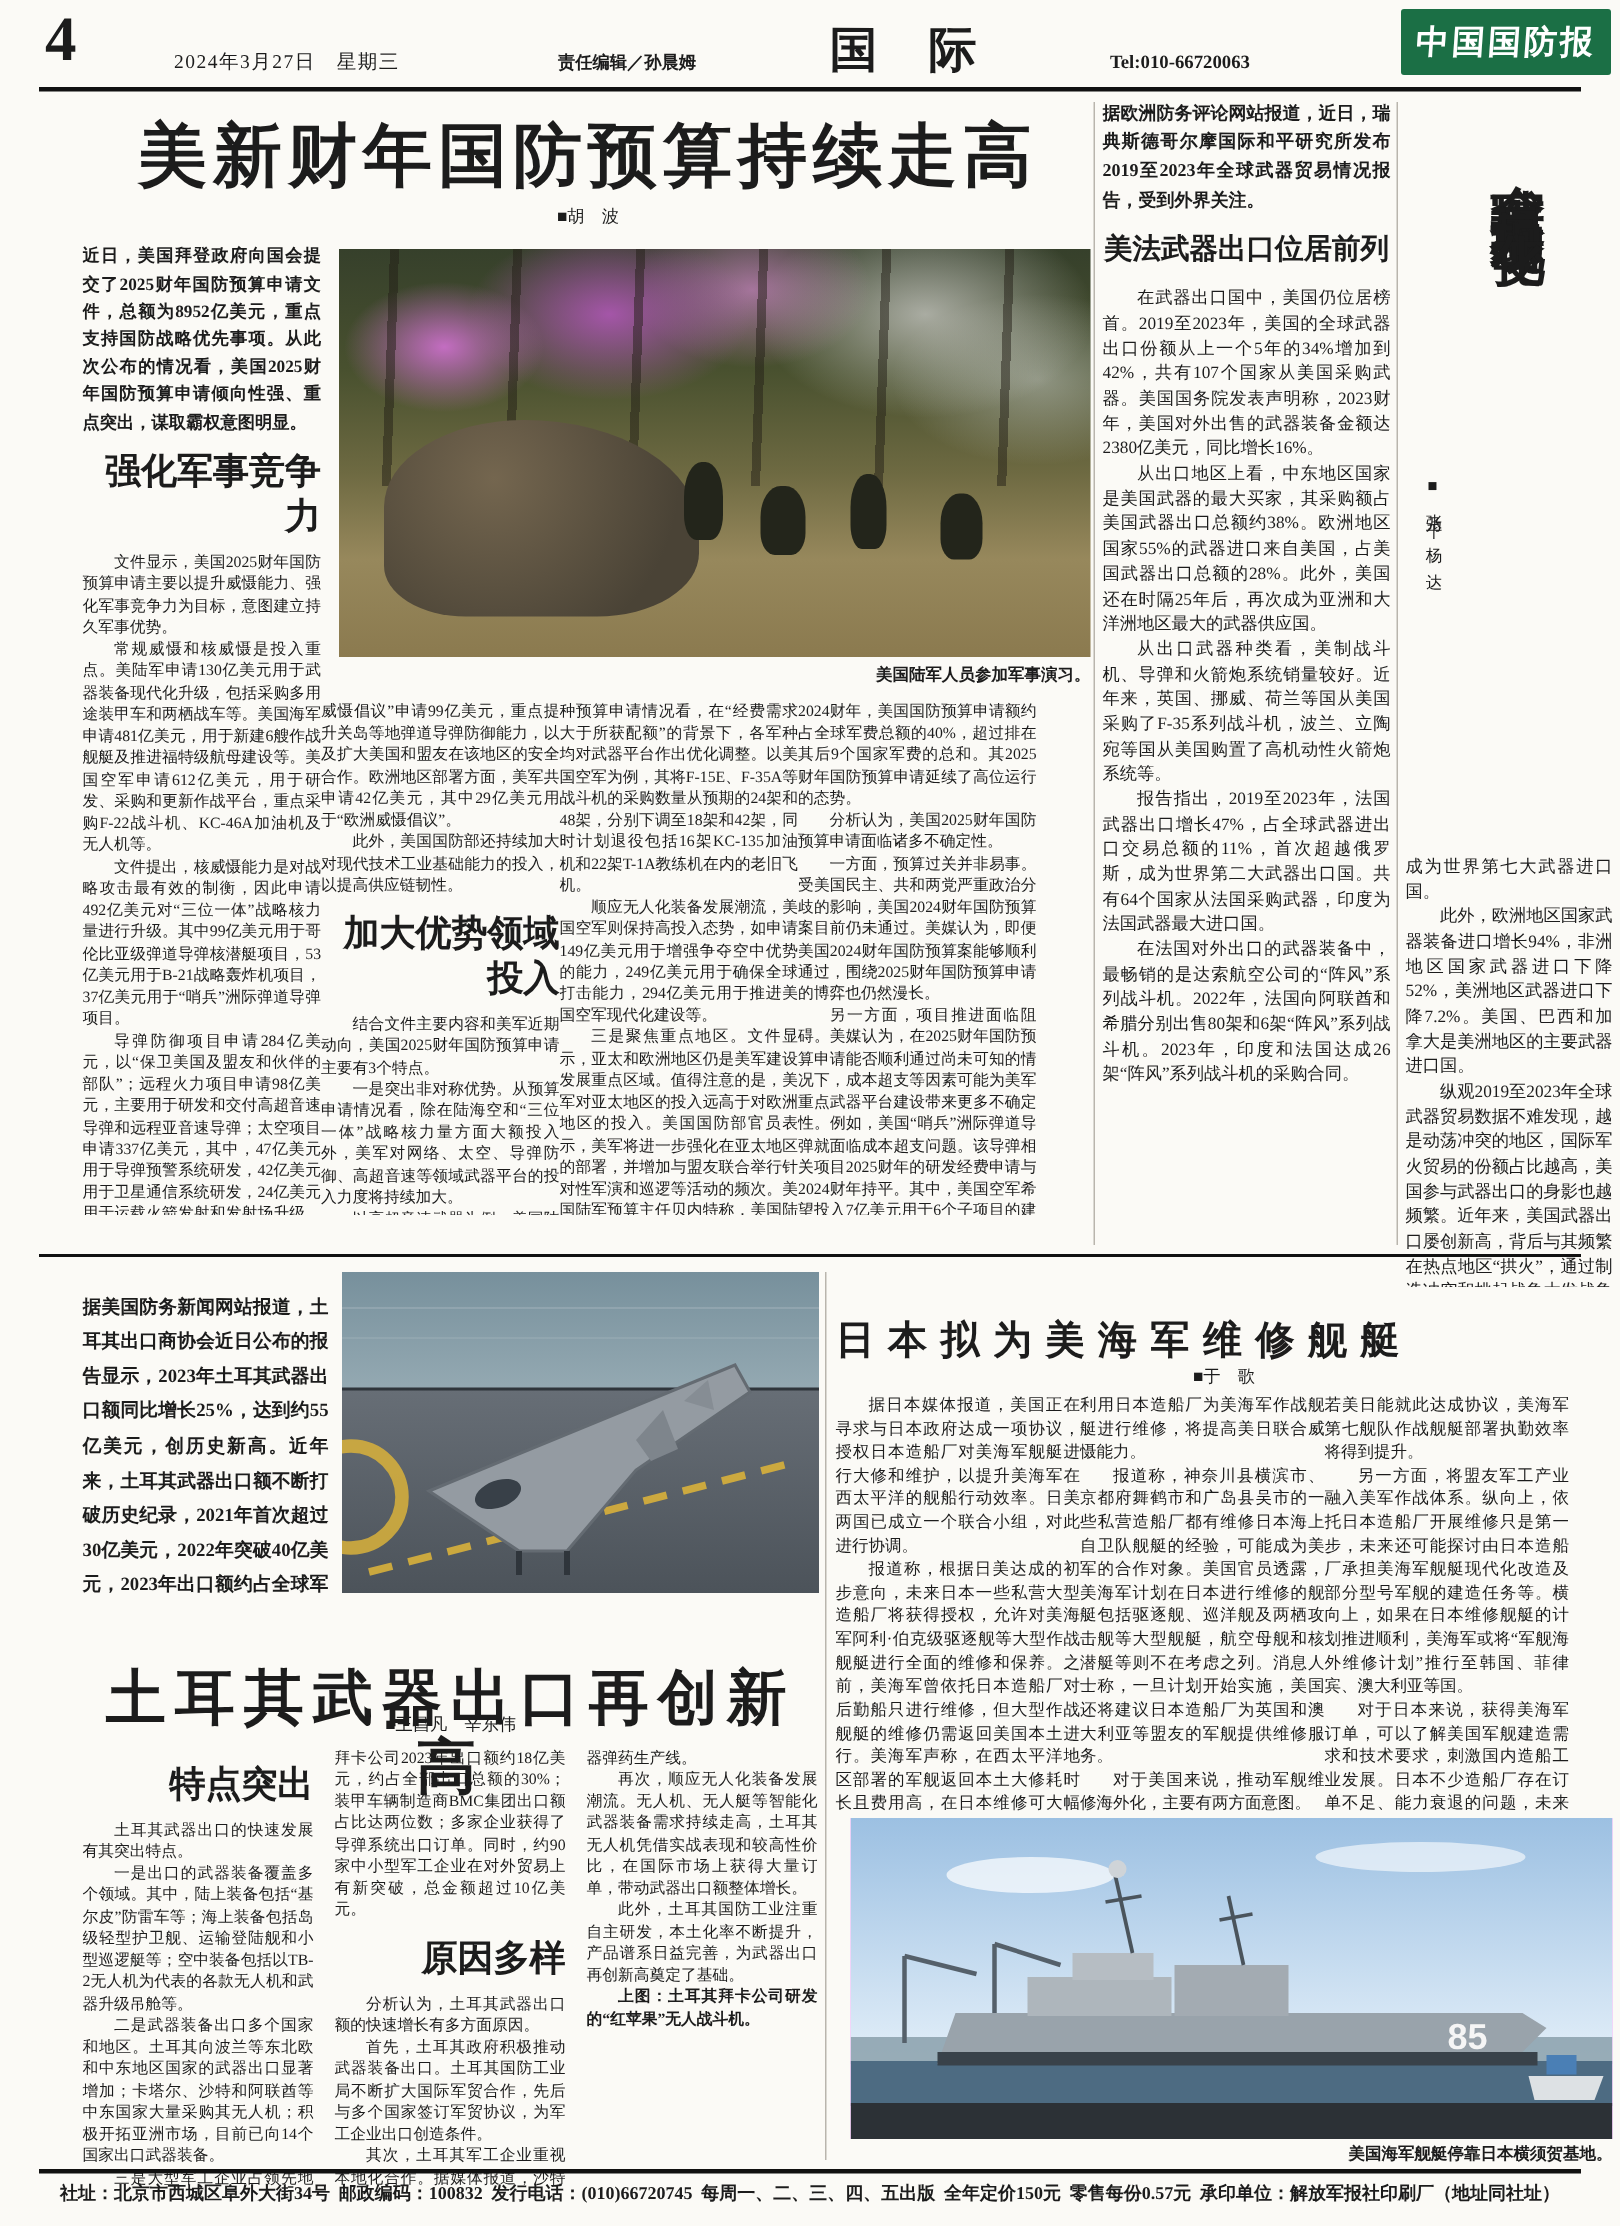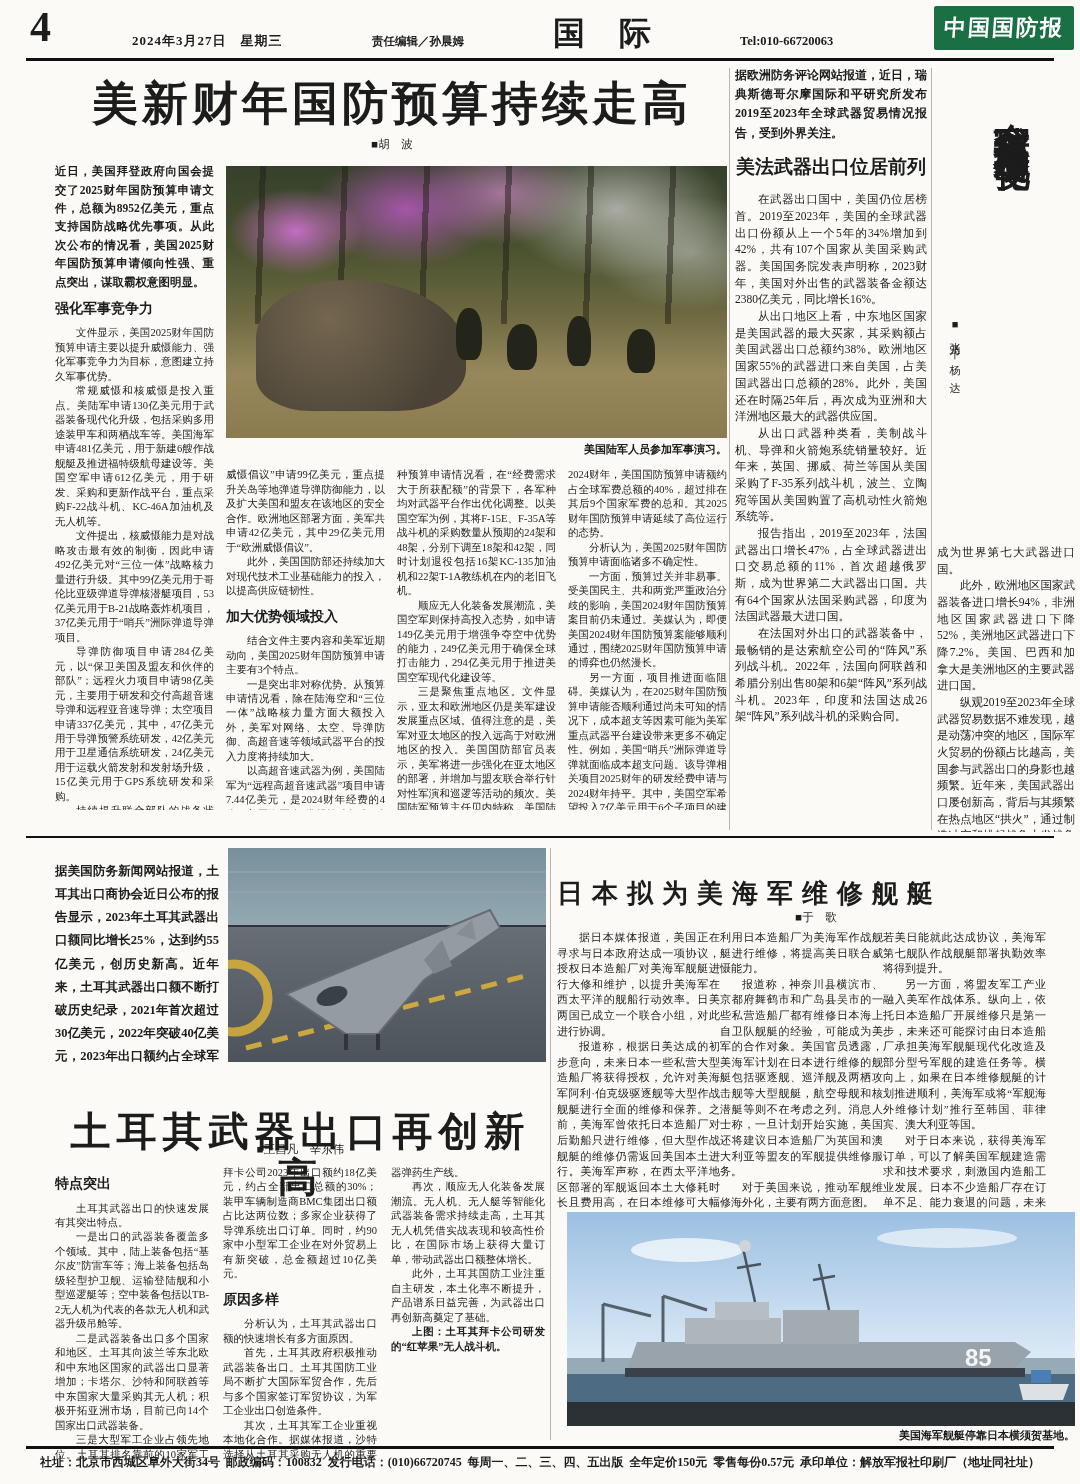--- a/index.html
+++ b/index.html
@@ -1,51 +1,51 @@
 <!DOCTYPE html>
 <html><head>
 <meta charset="utf-8">
 <style>
   html,body{margin:0;padding:0;background:#e8e6e0;}
   .page{position:relative;width:1080px;height:1484px;margin:0 auto;background:#fbfaf6;
         font-family:"Liberation Serif","DejaVu Serif",serif;color:#1c1c1c;overflow:hidden;}
 
   
   .pagenum{position:absolute;left:30px;top:6px;font-size:42px;font-weight:700;line-height:1;}
-  .m-date{position:absolute;left:132px;top:32px;font-size:13px;font-weight:700;letter-spacing:1px;}
+  .m-date{position:absolute;left:116px;top:32px;font-size:13px;font-weight:400;letter-spacing:1px;}
   .m-editor{position:absolute;left:372px;top:34px;font-size:11.5px;font-weight:700;}
   .m-section{position:absolute;left:472px;top:12px;width:260px;text-align:center;
              font-family:"Liberation Sans","DejaVu Sans",sans-serif;
              font-size:32px;font-weight:900;letter-spacing:34px;text-indent:34px;}
   .m-tel{position:absolute;left:740px;top:34px;font-size:12.5px;font-weight:700;}
   .m-logo{position:absolute;left:934px;top:6px;width:140px;height:44px;background:#1b6f45;
           display:flex;align-items:center;justify-content:center;border-radius:2px;}
   .m-logo span{color:#ffffff;font-size:22px;font-weight:700;letter-spacing:2px;
                transform:skewX(-4deg);font-family:"Liberation Serif",serif;}
   .rule-top{position:absolute;left:26px;top:58px;width:1028px;height:3px;background:#111;}
   .rule-mid{position:absolute;left:26px;top:836px;width:1028px;height:2px;background:#111;}
   .rule-foot{position:absolute;left:26px;top:1446px;width:1028px;height:3px;background:#111;}
   .vline{position:absolute;width:1px;background:#b9b5ad;}
 
   
   .para{margin:0;text-indent:2em;text-align:justify;font-size:10.5px;line-height:1.38;}
   .para.cont{text-indent:0;}
   .para.lead{font-weight:700;font-size:11.5px;line-height:1.6;}
   .para.capnote{font-weight:700;}
-  .subhead{margin:9px 0;text-indent:0;text-align:left;font-weight:700;font-size:14px;
+  .subhead{margin:9px 0;text-indent:0;text-align:right;font-weight:700;font-size:24px;
            font-family:"Liberation Sans","DejaVu Sans",sans-serif;line-height:1.25;}
   .midhead{margin:12px 0;text-indent:0;text-align:center;font-weight:800;font-size:19px;
            font-family:"Liberation Sans","DejaVu Sans",sans-serif;line-height:1.3;}
   .byline{text-align:center;font-size:11.5px;margin:6px 0;}
 
   
   .us-article{position:absolute;left:55px;top:62px;width:674px;height:772px;}
   .us-headline{margin:14px 0 0;text-align:center;font-size:46px;font-weight:900;letter-spacing:4px;
                font-family:"Liberation Sans","DejaVu Sans",sans-serif;line-height:1.2;}
-  .us-cols{position:relative;margin-top:10px;height:648px;display:flex;gap:12px;overflow:hidden;}
+  .us-cols{position:relative;margin-top:10px;height:648px;display:flex;overflow:hidden;}
   .us-col{width:159px;height:100%;overflow:hidden;}
   .us-col.under-photo{padding-top:306px;box-sizing:border-box;}
   .photo-us{position:absolute;left:171px;top:4px;width:501px;height:272px;overflow:hidden;
     background:
       radial-gradient(95px 62px at 14% 24%, rgba(206,112,206,.92), transparent 70%),
       radial-gradient(135px 82px at 36% 16%, rgba(182,88,190,.85), transparent 70%),
       radial-gradient(110px 72px at 55% 10%, rgba(222,142,216,.65), transparent 72%),
       radial-gradient(150px 92px at 78% 16%, rgba(240,238,240,.6), transparent 75%),
       radial-gradient(130px 76px at 93% 32%, rgba(226,229,231,.45), transparent 75%),
       linear-gradient(180deg,#36402b 0%,#49512f 30%,#6e6a42 55%,#97885c 76%,#8b7a4f 100%);}
@@ -60,21 +60,21 @@
   
   .arms-col{position:absolute;left:735px;top:66px;width:192px;height:766px;overflow:hidden;}
   .arms-col .para{font-size:11.5px;line-height:1.45;}
   .arms-col .para.lead{font-size:12px;line-height:1.6;}
   .global-strip{position:absolute;left:937px;top:66px;width:138px;height:766px;}
   .global-headline{position:absolute;left:50px;top:28px;height:486px;
       writing-mode:vertical-rl;font-size:36px;font-weight:900;letter-spacing:3px;
       font-family:"Liberation Sans","DejaVu Sans",sans-serif;}
   .global-byline{position:absolute;left:10px;top:252px;height:190px;
       writing-mode:vertical-rl;font-size:11px;letter-spacing:3px;}
-  .global-text{position:absolute;left:0;top:478px;width:138px;height:288px;overflow:hidden;}
+  .global-text{position:absolute;left:0;top:504px;width:138px;height:288px;overflow:hidden;}
   .global-text .para{font-size:11.5px;line-height:1.45;}
 
   
   .turkey-intro{position:absolute;left:55px;top:860px;width:164px;height:204px;overflow:hidden;}
   .turkey-intro .para{font-size:12.5px;line-height:1.85;font-weight:700;}
   .photo-drone{position:absolute;left:228px;top:848px;width:318px;height:214px;overflow:hidden;background:#5d666d;}
   .turkey-headline{position:absolute;left:55px;top:1076px;width:491px;text-align:center;
       font-size:40px;font-weight:900;letter-spacing:6px;line-height:1.15;}
   .turkey-byline{position:absolute;left:55px;top:1136px;width:491px;}
   .turkey-cols{position:absolute;left:55px;top:1166px;width:491px;height:294px;display:flex;gap:14px;overflow:hidden;}

